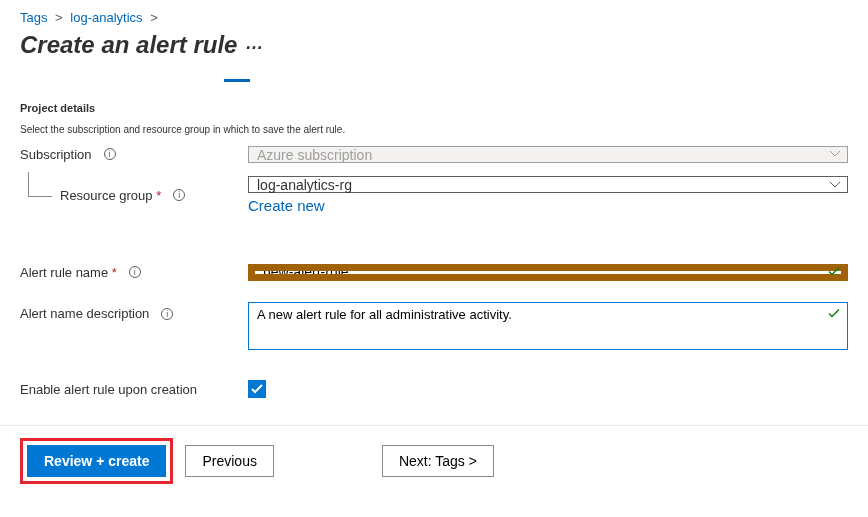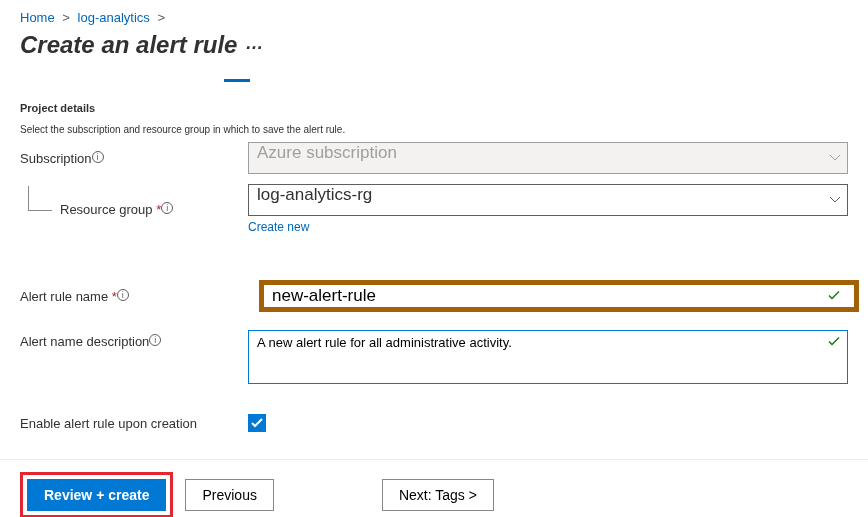--- a/index.html
+++ b/index.html
@@ -54,21 +54,22 @@
     align-items: center;
     margin-bottom: 10px;
     min-height: 24px;
   }
   .label-col {
     width: 228px;
     flex: 0 0 228px;
     font-size: 13px;
     color: #323130;
     display: flex;
-    gap: 0;
+    align-items: center;
+    gap: 12px;
   }
   .indent {
     position: relative;
   }
   .indent::before {
     content: "";
     position: absolute;
     left: 8px;
     top: -16px;
     width: 1px;
@@ -93,23 +94,23 @@
     border-radius: 50%;
     font-size: 9px;
     line-height: 11px;
     text-align: center;
     color: #605e5c;
     cursor: default;
   }
   .field-col { flex: 1; }
   .select, .input {
     width: 100%;
-    height: 32px;
+    height: 17px;
     border: 1px solid #605e5c;
-    font-size: 17px;
+    font-size: 14px;
     padding: 0 24px 0 8px;
     background: #fff;
     position: relative;
   }
   .select-wrap, .input-wrap { position: relative; width: 100%; }
   .select.disabled {
     background: #f3f2f1;
     color: #a19f9d;
     border-color: #a19f9d;
   }
@@ -122,30 +123,30 @@
   .chev svg { display:block; }
   .check-ind {
     position: absolute;
     right: 8px; top: 50%;
     transform: translateY(-50%);
     color: #107c10;
     pointer-events: none;
   }
   .link {
     color: #0067b8;
-    font-size: 12px;
+    font-size: 15px;
     text-decoration: none;
     cursor: pointer;
     display: inline-block;
     margin-top: 4px;
   }
-  .valid-purple { border: 5px solid #a16207; margin-left: 11px; }
+  .valid-purple { border: 7px solid #a16207; }
   .desc-box {
     width: 100%;
-    height: 54px;
+    height: 48px;
     border: 1px solid #0078d4;
     font-size: 13px;
     padding: 4px 24px 4px 8px;
     resize: none;
     font-family: inherit;
   }
   .checkbox {
     width: 18px; height: 18px;
     background: #0078d4;
     display: inline-flex;
@@ -181,21 +182,21 @@
     display: inline-block;
   }
   .btn-gap { width: 84px; }
 </style>
 </head>
 <body>
 
 <div class="page">
 
   <div class="breadcrumb">
-    <a>Home</a>
+    <a>Tags</a>
     <span class="sep">&gt;</span>
     <a>log-analytics</a>
     <span class="sep">&gt;</span>
   </div>
 
   <h1 class="title">
     <span>Create an alert rule</span><span class="dots">…</span>
   </h1>
 
   <div class="tab-indicator"></div>

